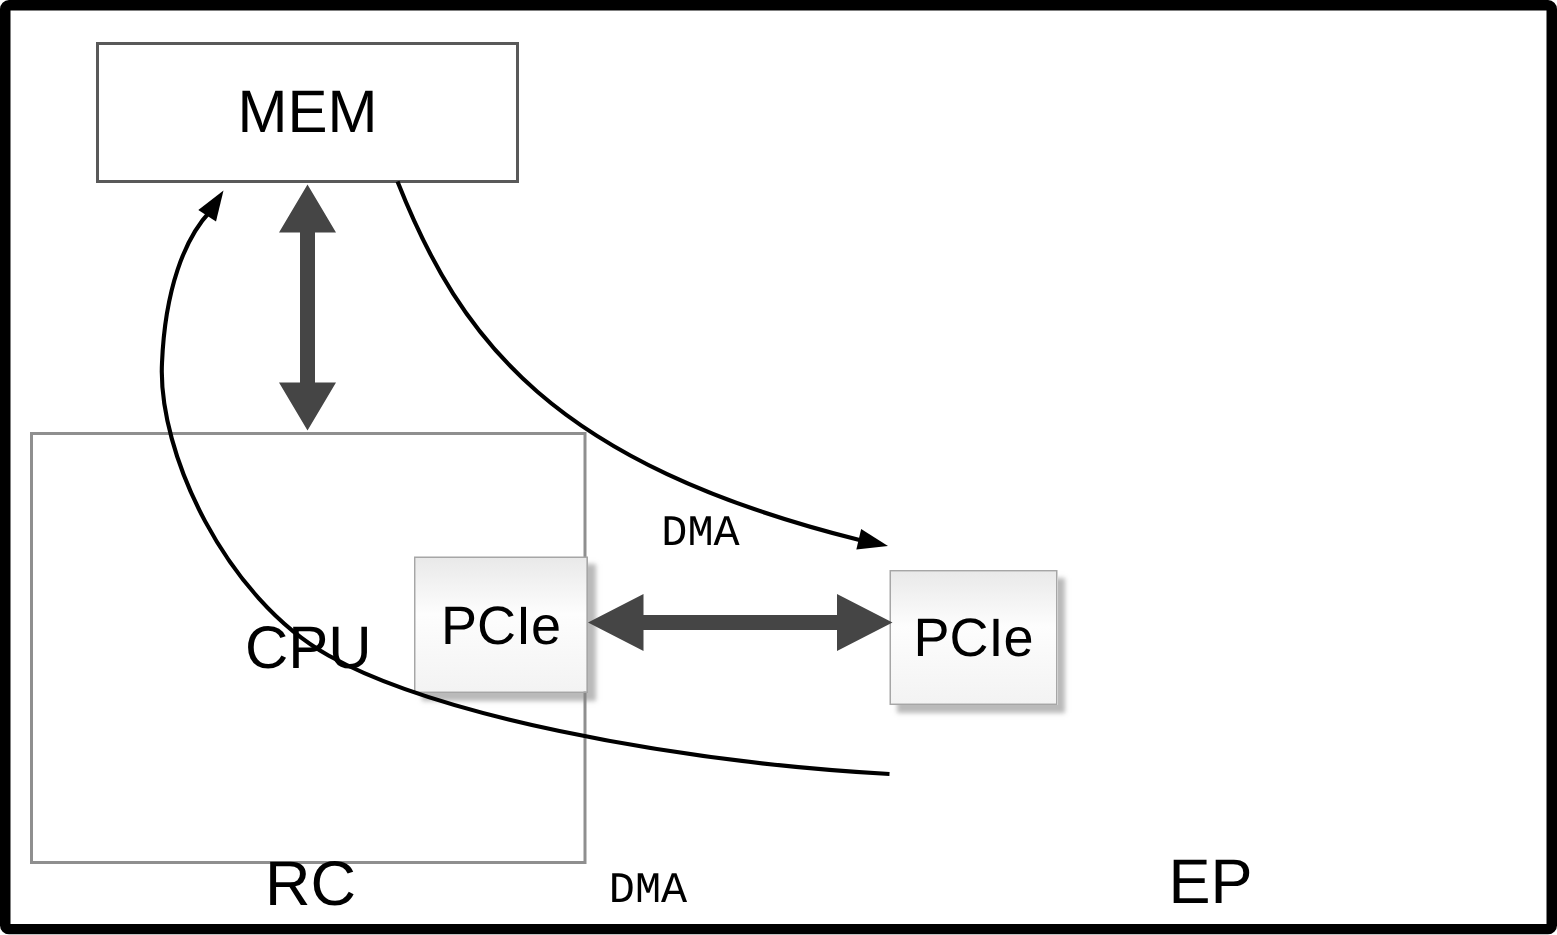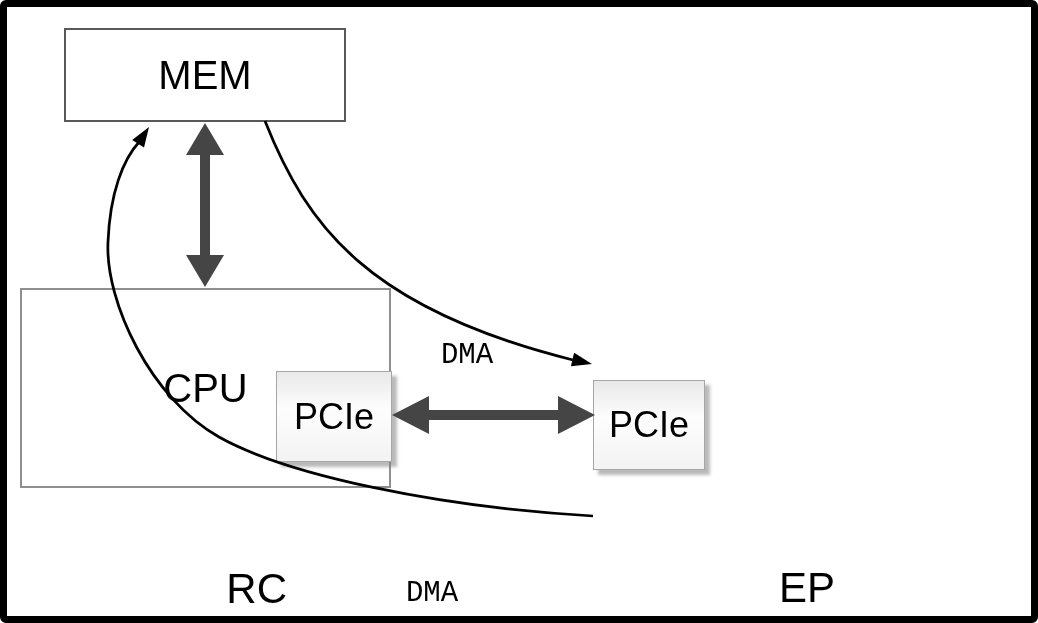--- a/index.html
+++ b/index.html
@@ -29,40 +29,40 @@
   }
   .big-box {
     border: 2px solid #8f8f8f;
     font-size: 40px;
   }
   #mem-box {
     left: 57px; top: 21px; width: 282px; height: 94px;
     border: 2px solid #595959;
     font-size: 40px;
   }
-  #cpu-box  { left: 13px;  top: 281px; width: 371px; height: 200px; }
+  #cpu-box  { left: 13px;  top: 281px; width: 371px; height: 288px; }
   #fpga-box { left: 586px; top: 280px; width: 430px; height: 257px; }
   .small-box {
     border: 1px solid #a6a6a6;
     background: linear-gradient(180deg, #e9e9e9 0%, #fdfdfd 42%, #f3f3f3 100%);
     box-shadow: 5px 5px 3px rgba(130,130,130,0.55);
     font-size: 36px;
   }
   #cpu-pcie-box  { left: 269px; top: 364px; width: 116px; height: 91px; }
   #fpga-pcie-box { left: 586px; top: 373px; width: 112px; height: 90px; }
   #ram-box       { left: 903px; top: 280px; width: 113px; height: 95px; }
 
   .caption {
     position: absolute;
     color: #000000;
     font-size: 42px;
     text-align: center;
     line-height: 1;
   }
-  #rc-caption { left: 120px; top: 561px; width: 160px; text-align: right; }
+  #rc-caption { left: 120px; top: 561px; width: 160px; }
   #ep-caption { left: 720px; top: 560px; width: 160px; }
 
   .edge-label {
     position: absolute;
     color: #000000;
     font-family: Liberation Mono, monospace;
     font-size: 29px;
     line-height: 36px;
     text-align: center;
     white-space: pre;

